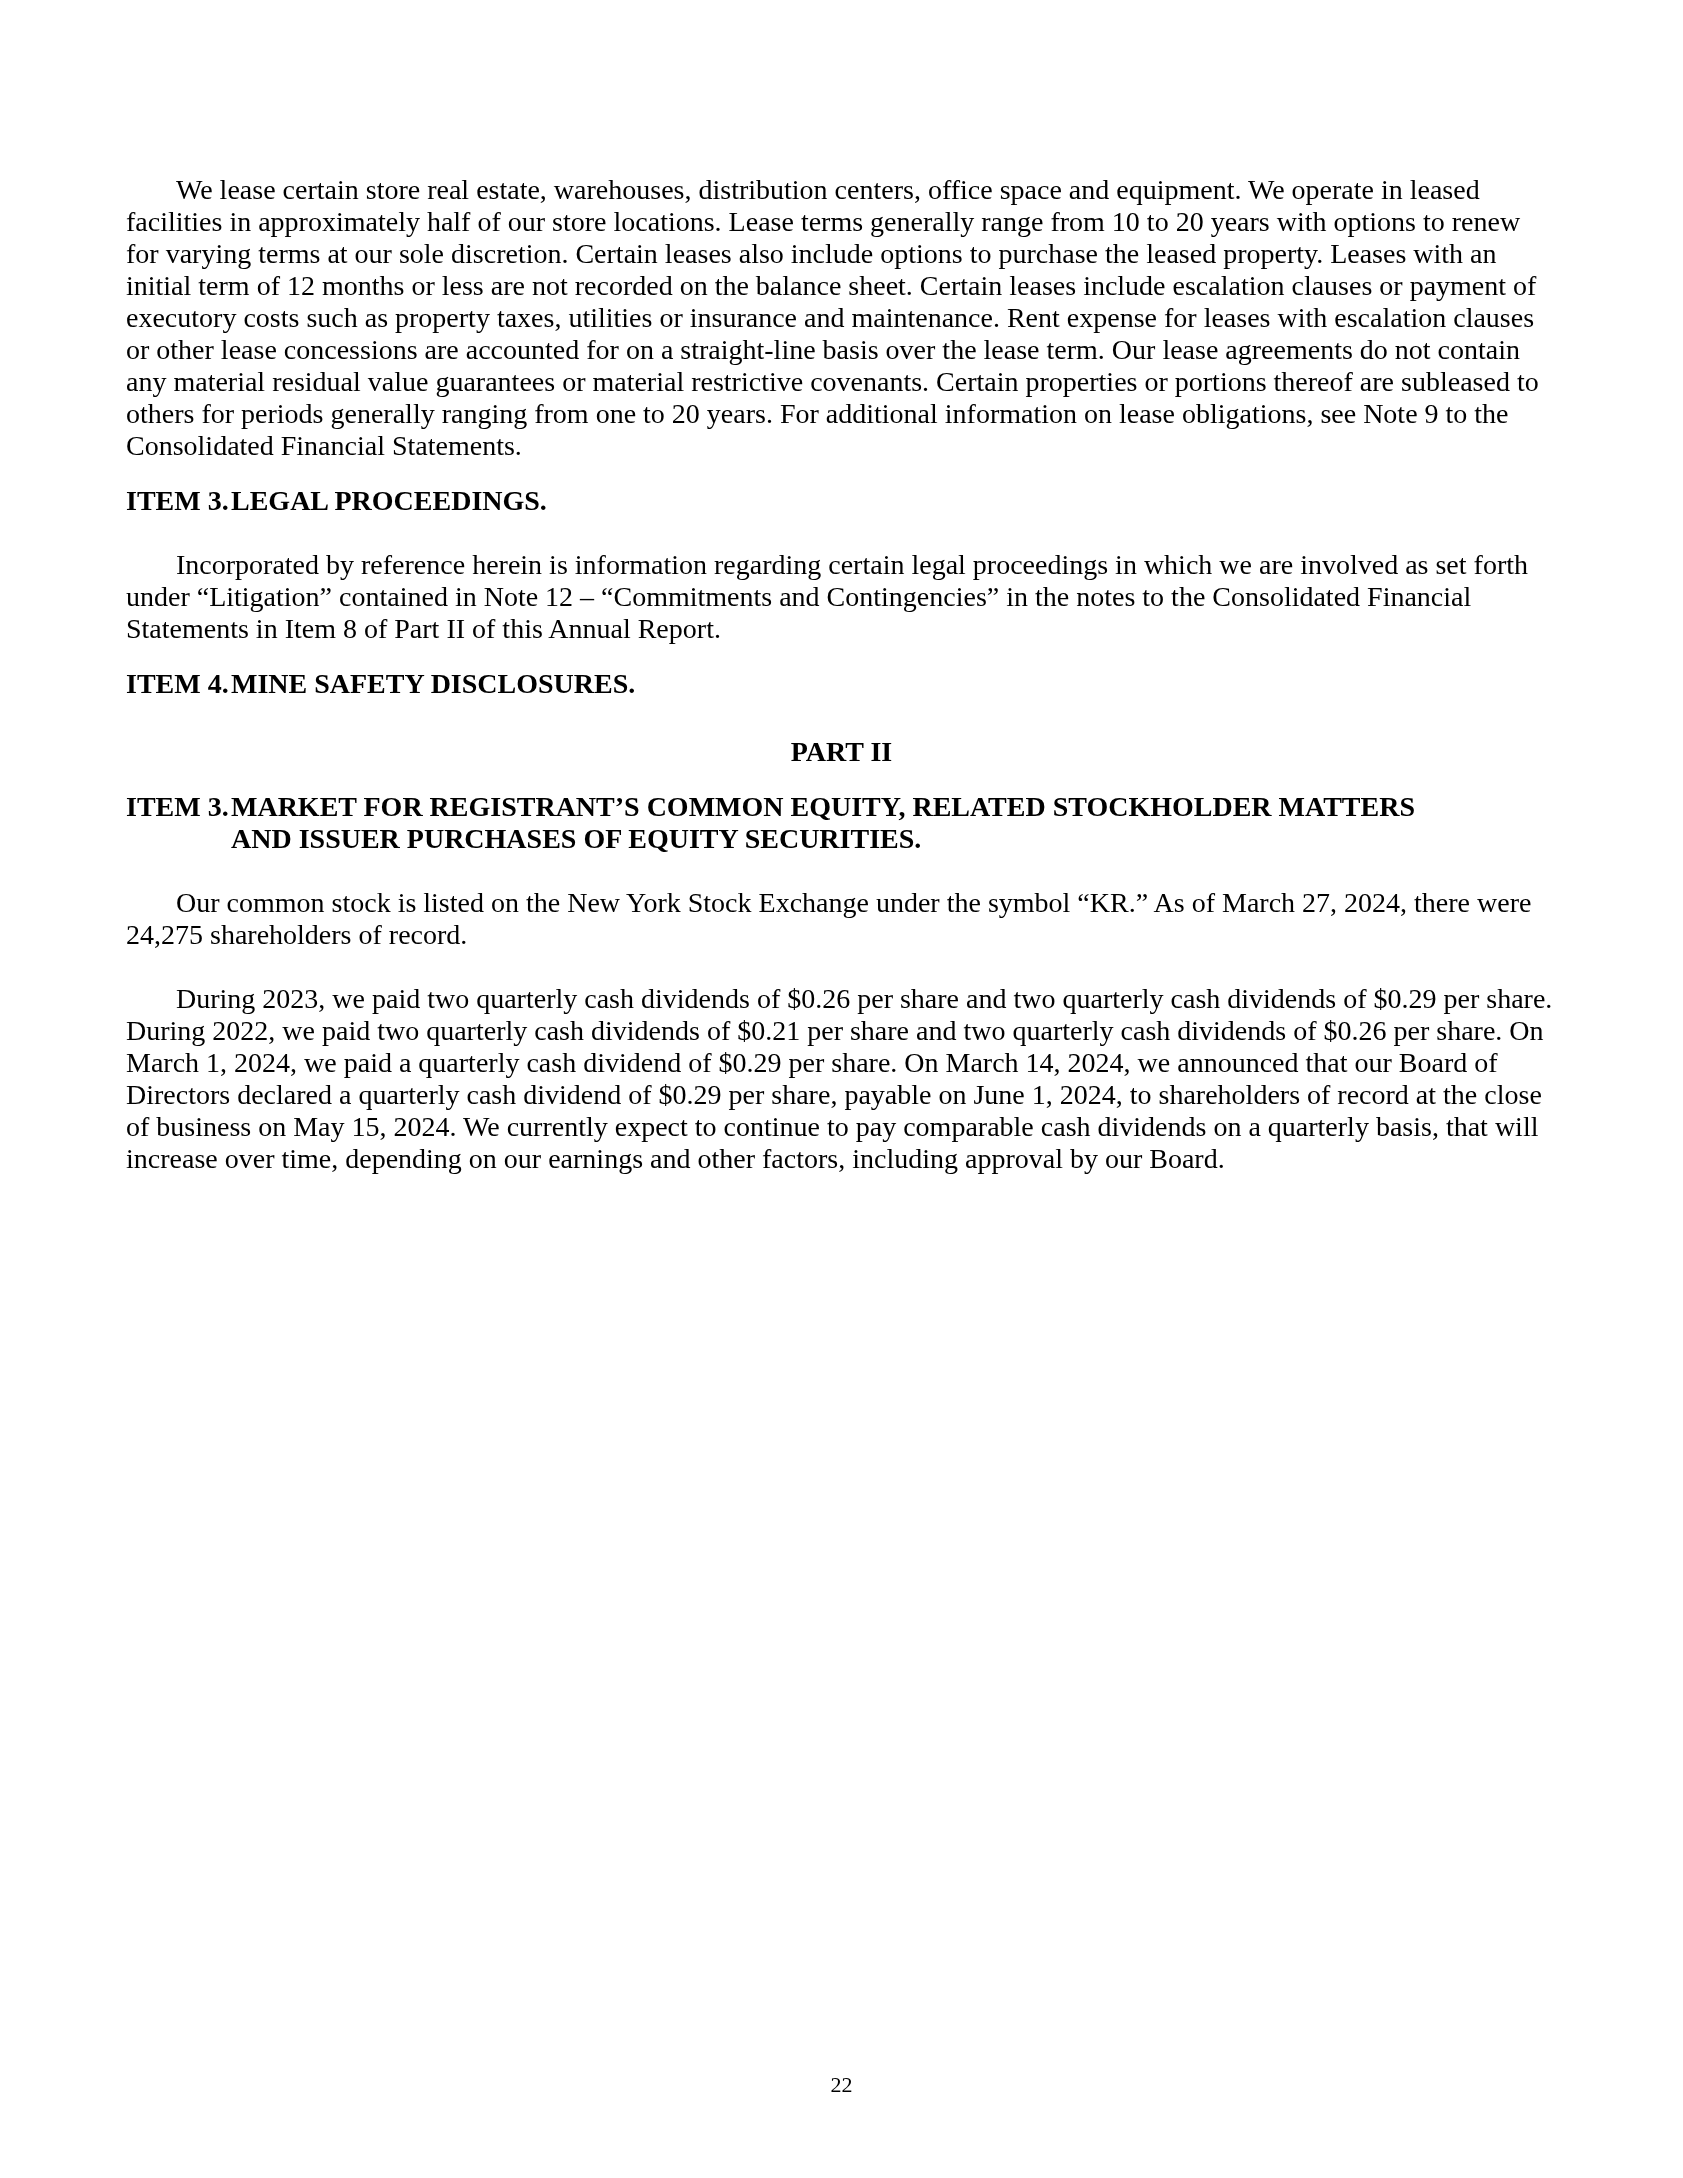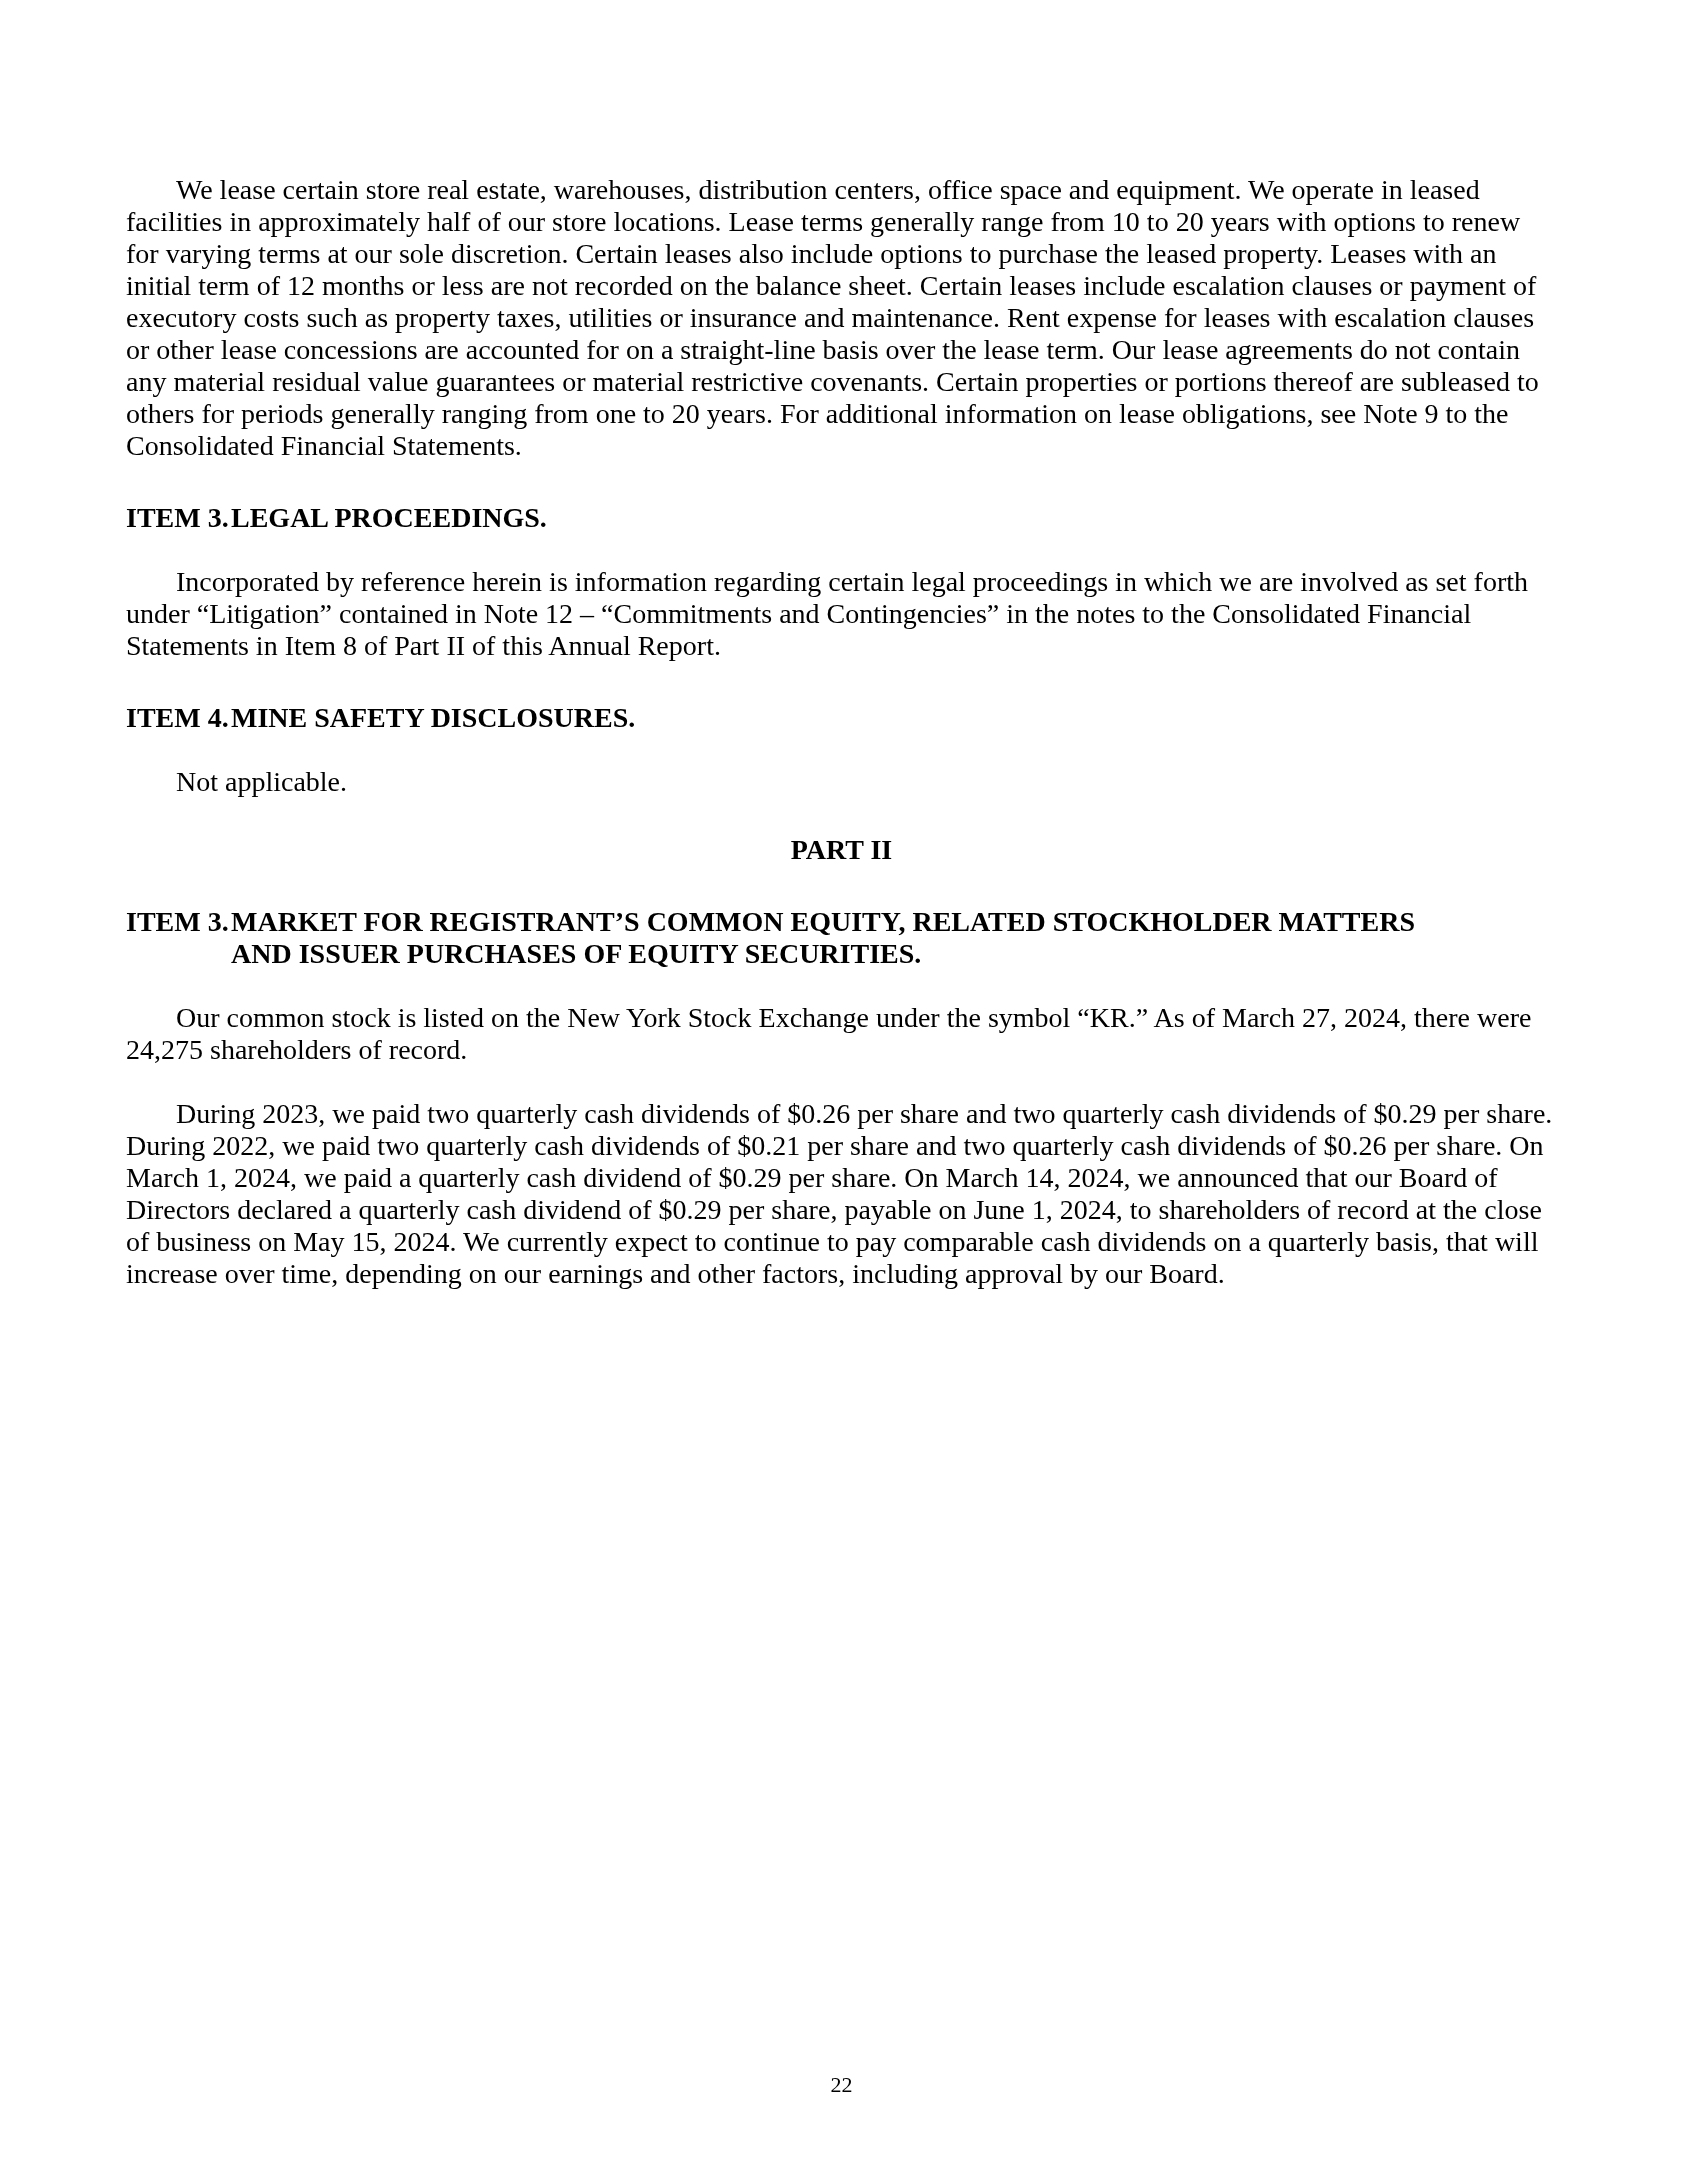--- a/index.html
+++ b/index.html
@@ -28,21 +28,21 @@
   }
   .para.first {
     margin-top: 0;
   }
   .item-heading {
     display: flex;
     align-items: flex-start;
     font-weight: bold;
     font-size: 28px;
     line-height: 32px;
-    margin-top: 40px;
+    margin-top: 23px;
   }
   .item-label {
     flex: none;
     width: 105px;
   }
   .item-title {
     flex: 1;
   }
   .part-heading {
     text-align: center;
@@ -74,21 +74,20 @@
       <span class="item-title">LEGAL PROCEEDINGS.</span>
     </div>
 
     <p class="para">Incorporated by reference herein is information regarding certain legal proceedings in which we are involved as set forth under “Litigation” contained in Note 12 – “Commitments and Contingencies” in the notes to the Consolidated Financial Statements in Item 8 of Part II of this Annual Report.</p>
 
     <div class="item-heading">
       <span class="item-label">ITEM 4.</span>
       <span class="item-title">MINE SAFETY DISCLOSURES.</span>
     </div>
 
-    <p class="para">Not applicable.</p>
 
     <div class="part-heading">PART II</div>
 
     <div class="item-heading">
       <span class="item-label">ITEM 3.</span>
       <span class="item-title">
         <span>MARKET FOR REGISTRANT’S COMMON EQUITY, RELATED STOCKHOLDER MATTERS</span><br>
         <span>AND ISSUER PURCHASES OF EQUITY SECURITIES.</span>
       </span>
     </div>

